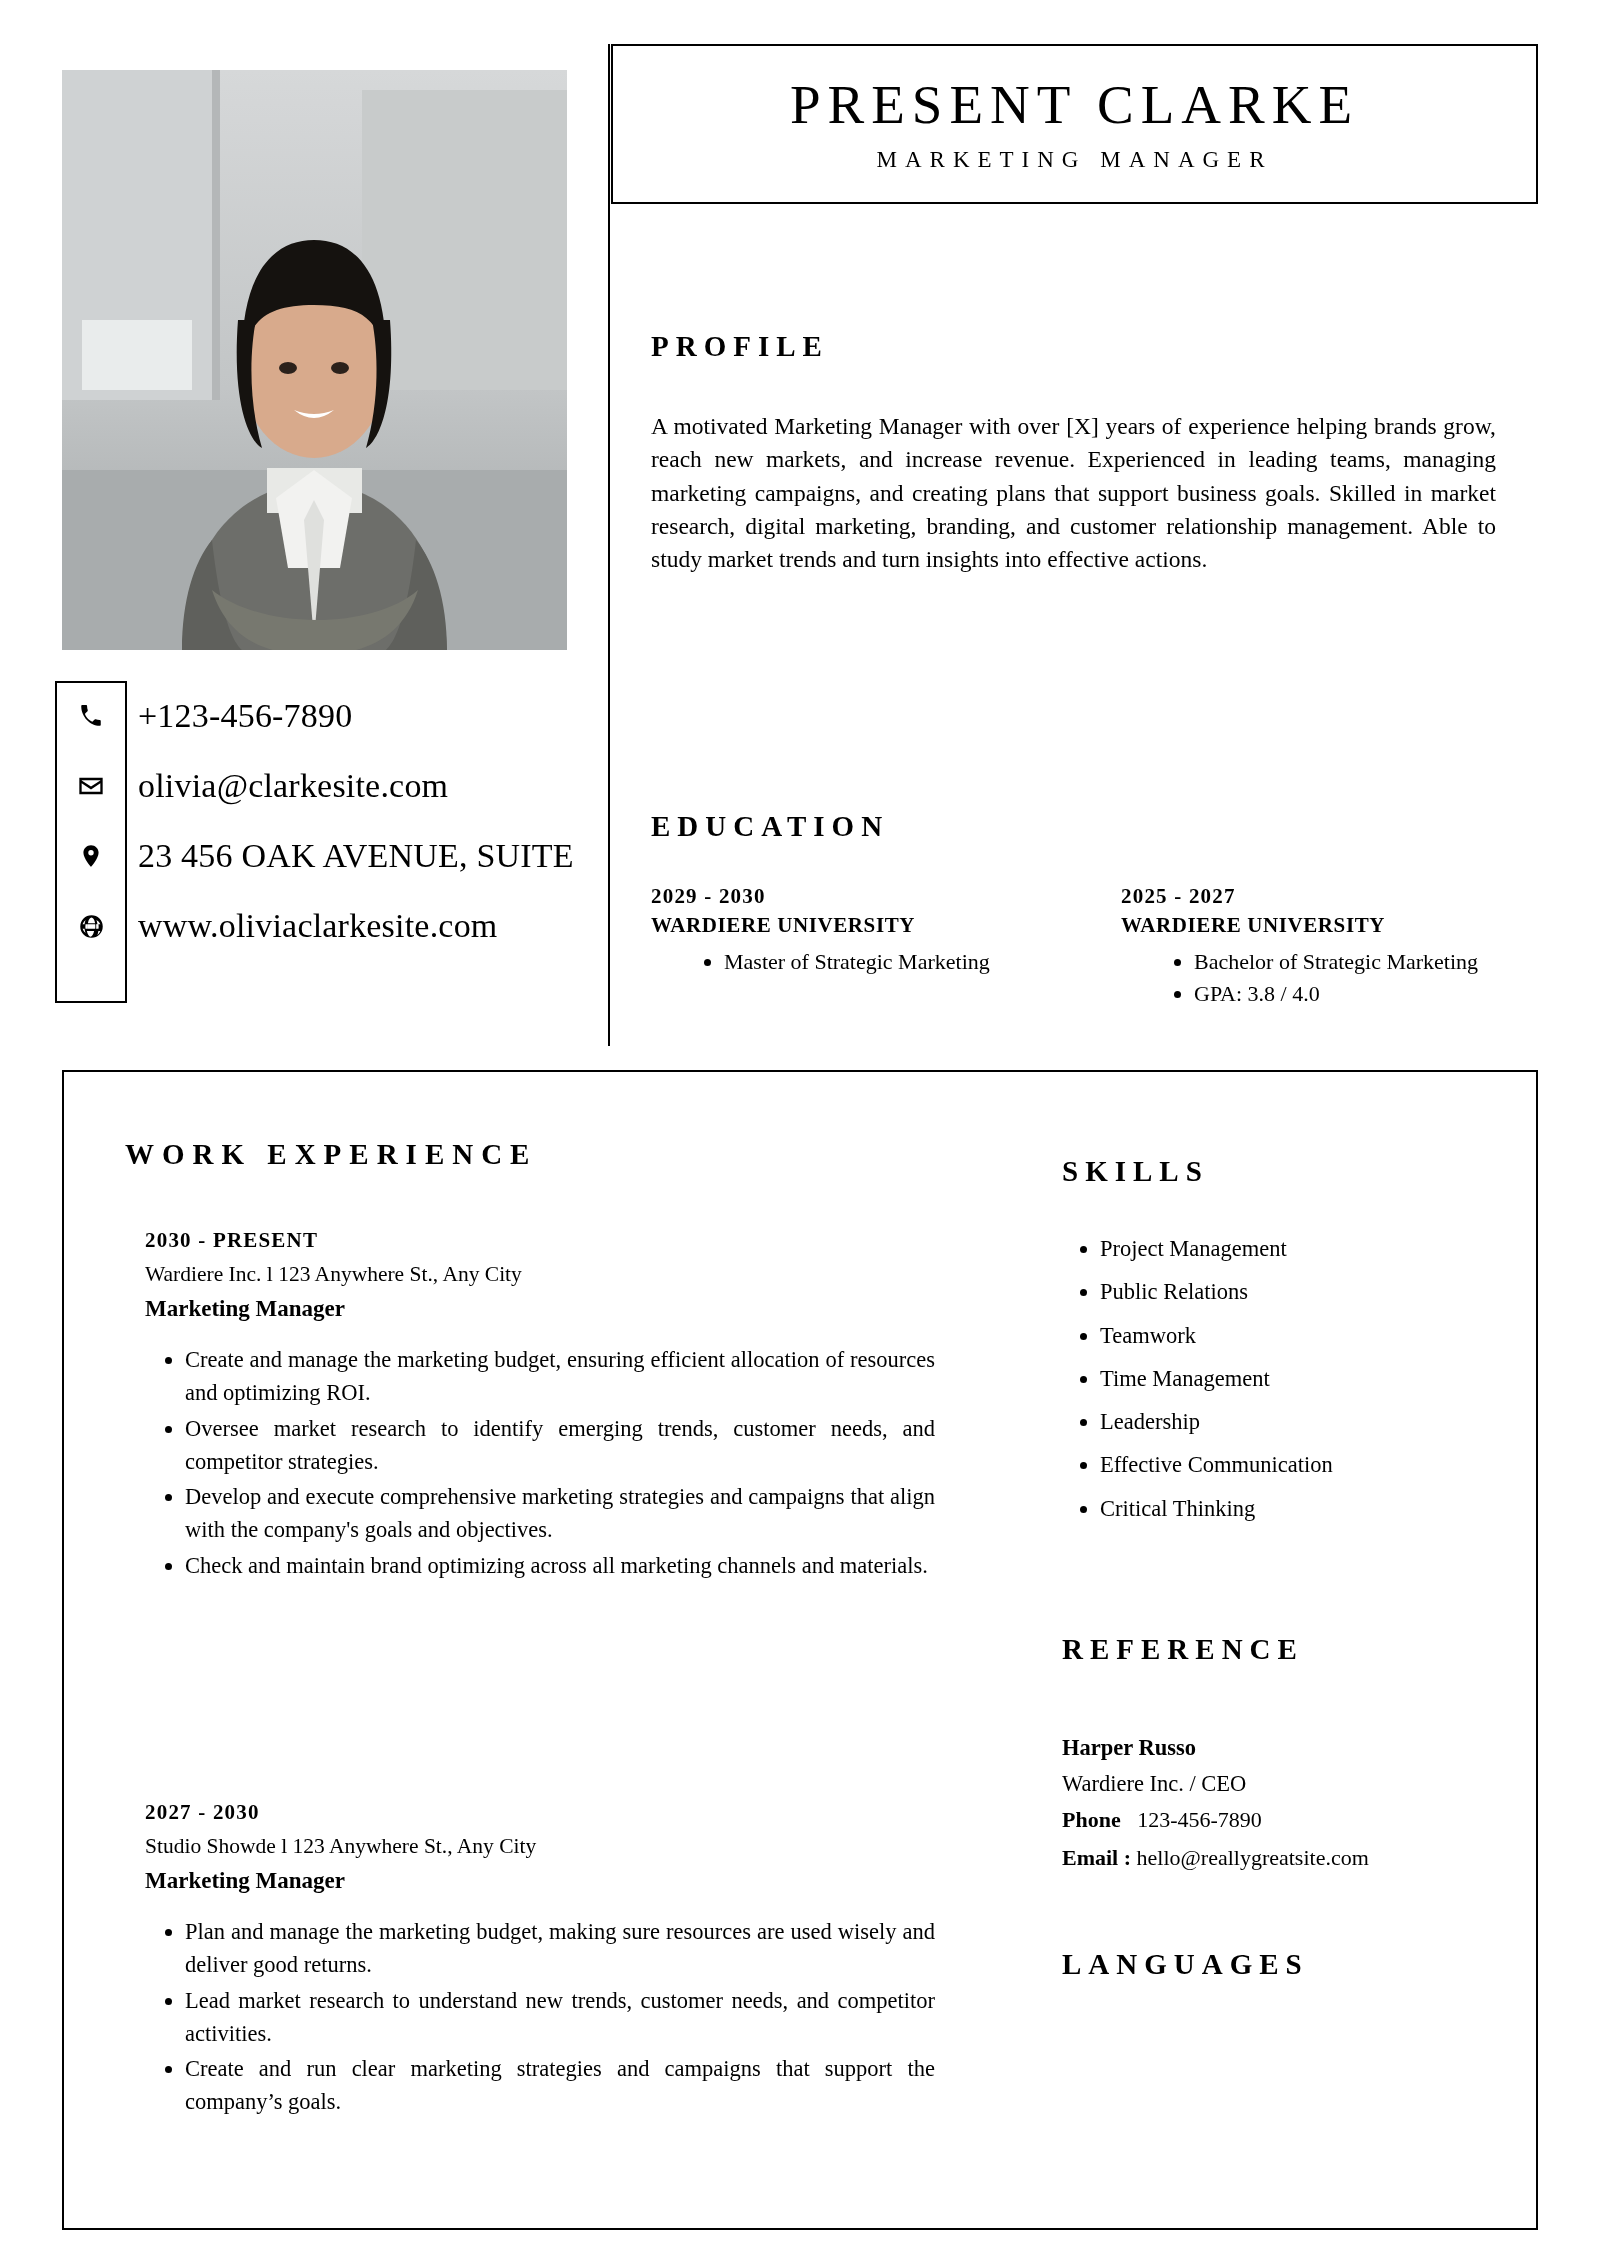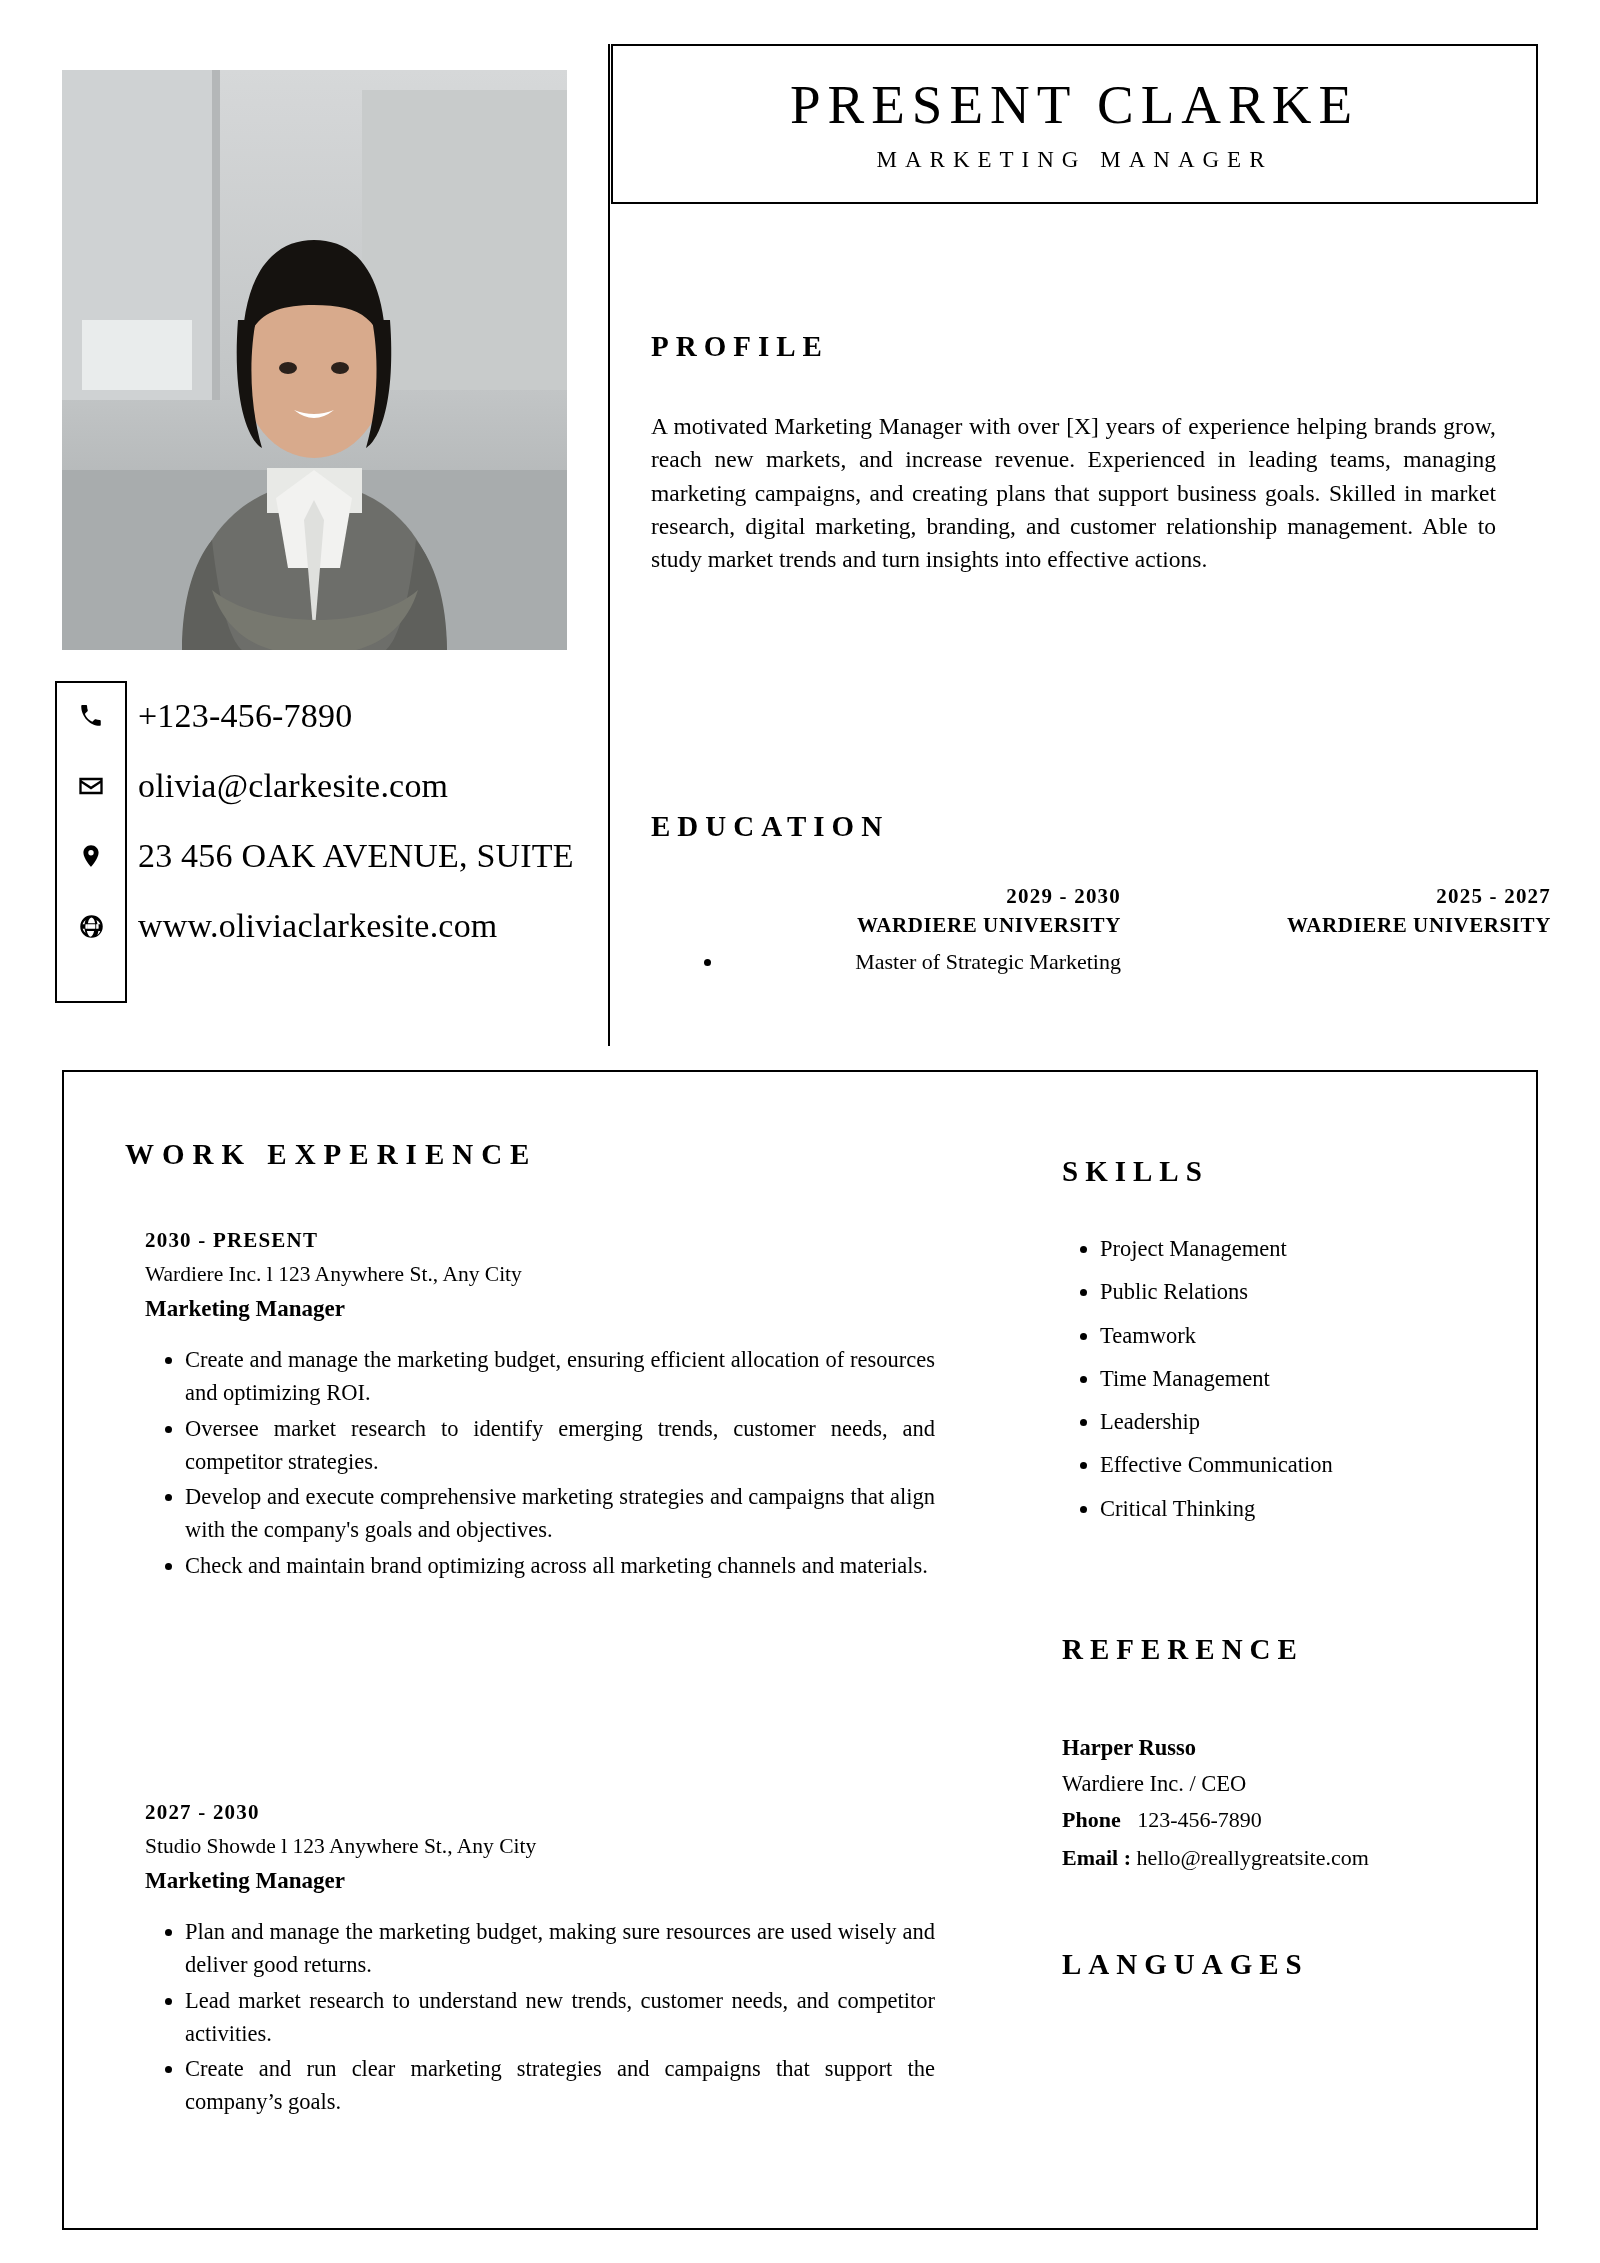--- a/index.html
+++ b/index.html
@@ -129,21 +129,20 @@
   }
 
   .edu-h { position: absolute; left: 651px; top: 810px; }
 
   .edu-cols {
     position: absolute;
     left: 651px;
     top: 884px;
     width: 900px;
     display: flex;
-    text-align: right;
   }
   .edu-col { width: 470px; }
   .edu-col.second { width: 430px; }
   .edu-year { font-size: 21px; font-weight: bold; letter-spacing: 1.2px; }
   .edu-school { font-size: 21px; font-weight: bold; letter-spacing: 0.6px; margin-top: 4px; }
   .edu-ul { margin: 8px 0 0 0; padding-left: 34px; }
   .edu-ul li { font-size: 22px; line-height: 1.45; margin-left: 39px; }
 
   
   .bottombox {
@@ -278,20 +277,24 @@
       <div class="edu-col">
         <div class="edu-year">2029 - 2030</div>
         <div class="edu-school">WARDIERE UNIVERSITY</div>
         <ul class="edu-ul">
           <li>Master of Strategic Marketing</li>
         </ul>
       </div>
       <div class="edu-col second">
         <div class="edu-year">2025 - 2027</div>
         <div class="edu-school">WARDIERE UNIVERSITY</div>
+        <ul class="edu-ul">
+          <li>Bachelor of Strategic Marketing</li>
+          <li>GPA: 3.8 / 4.0</li>
+        </ul>
       </div>
     </div>
   </div>
 
   <div class="bottombox"></div>
 
   <div class="sec-h we-h">WORK EXPERIENCE</div>
 
   <div class="job job1">
     <div class="job-year">2030 - PRESENT</div>

